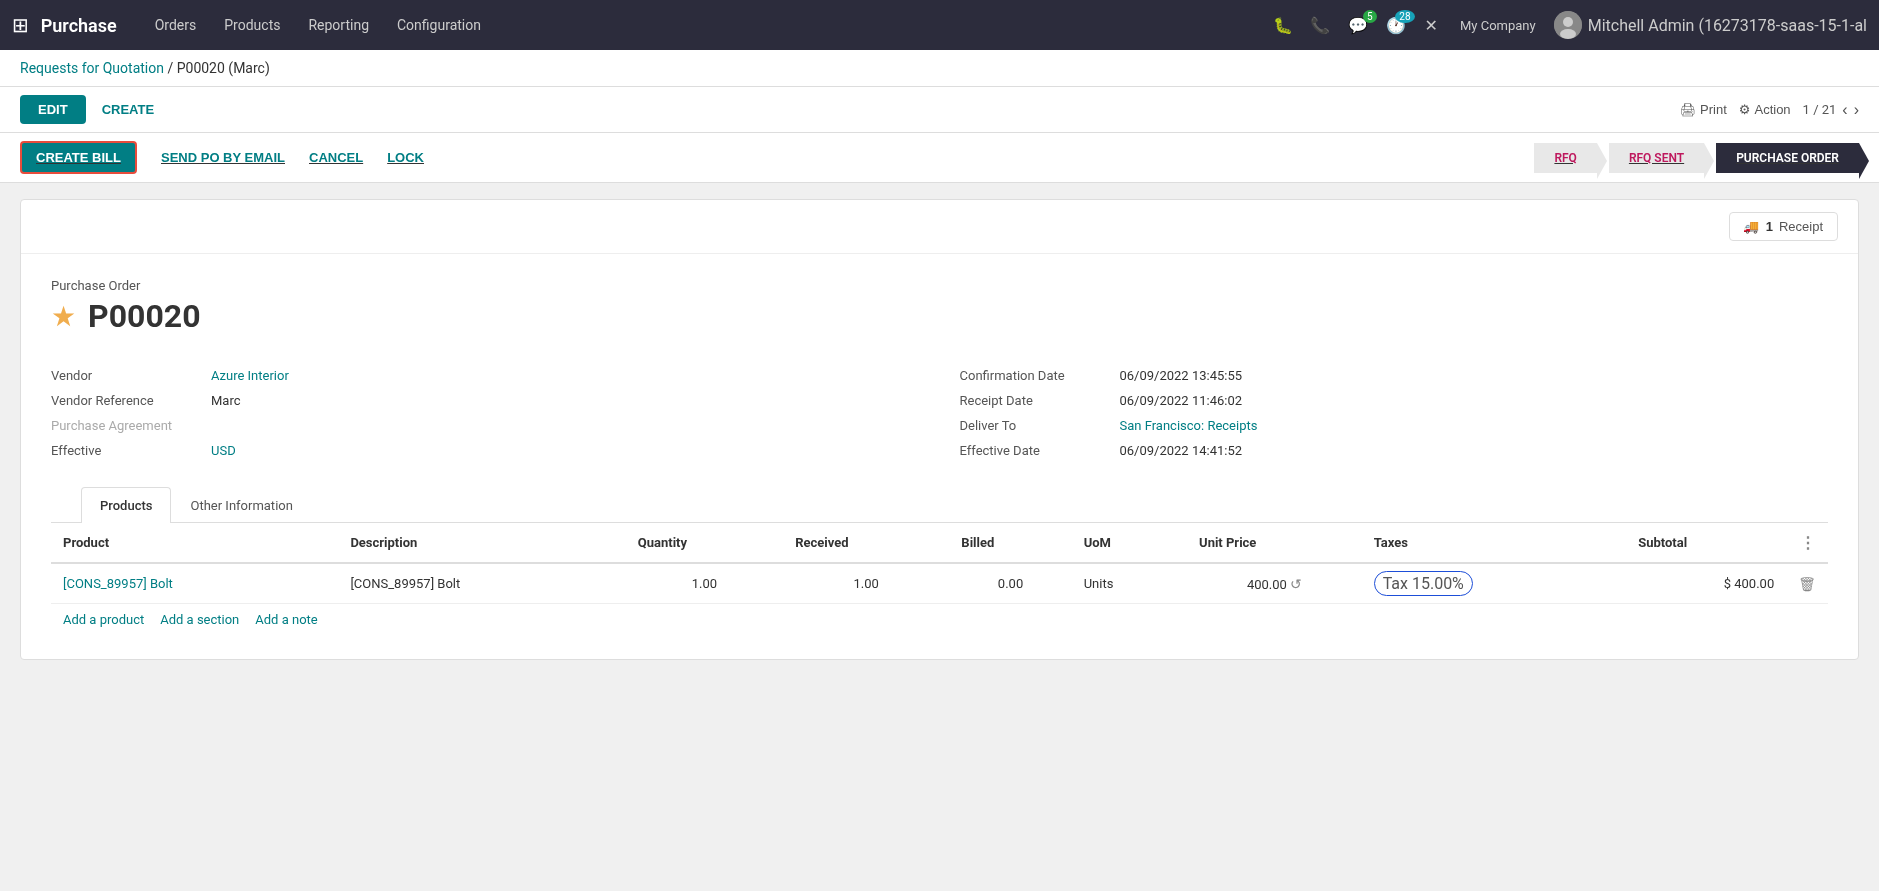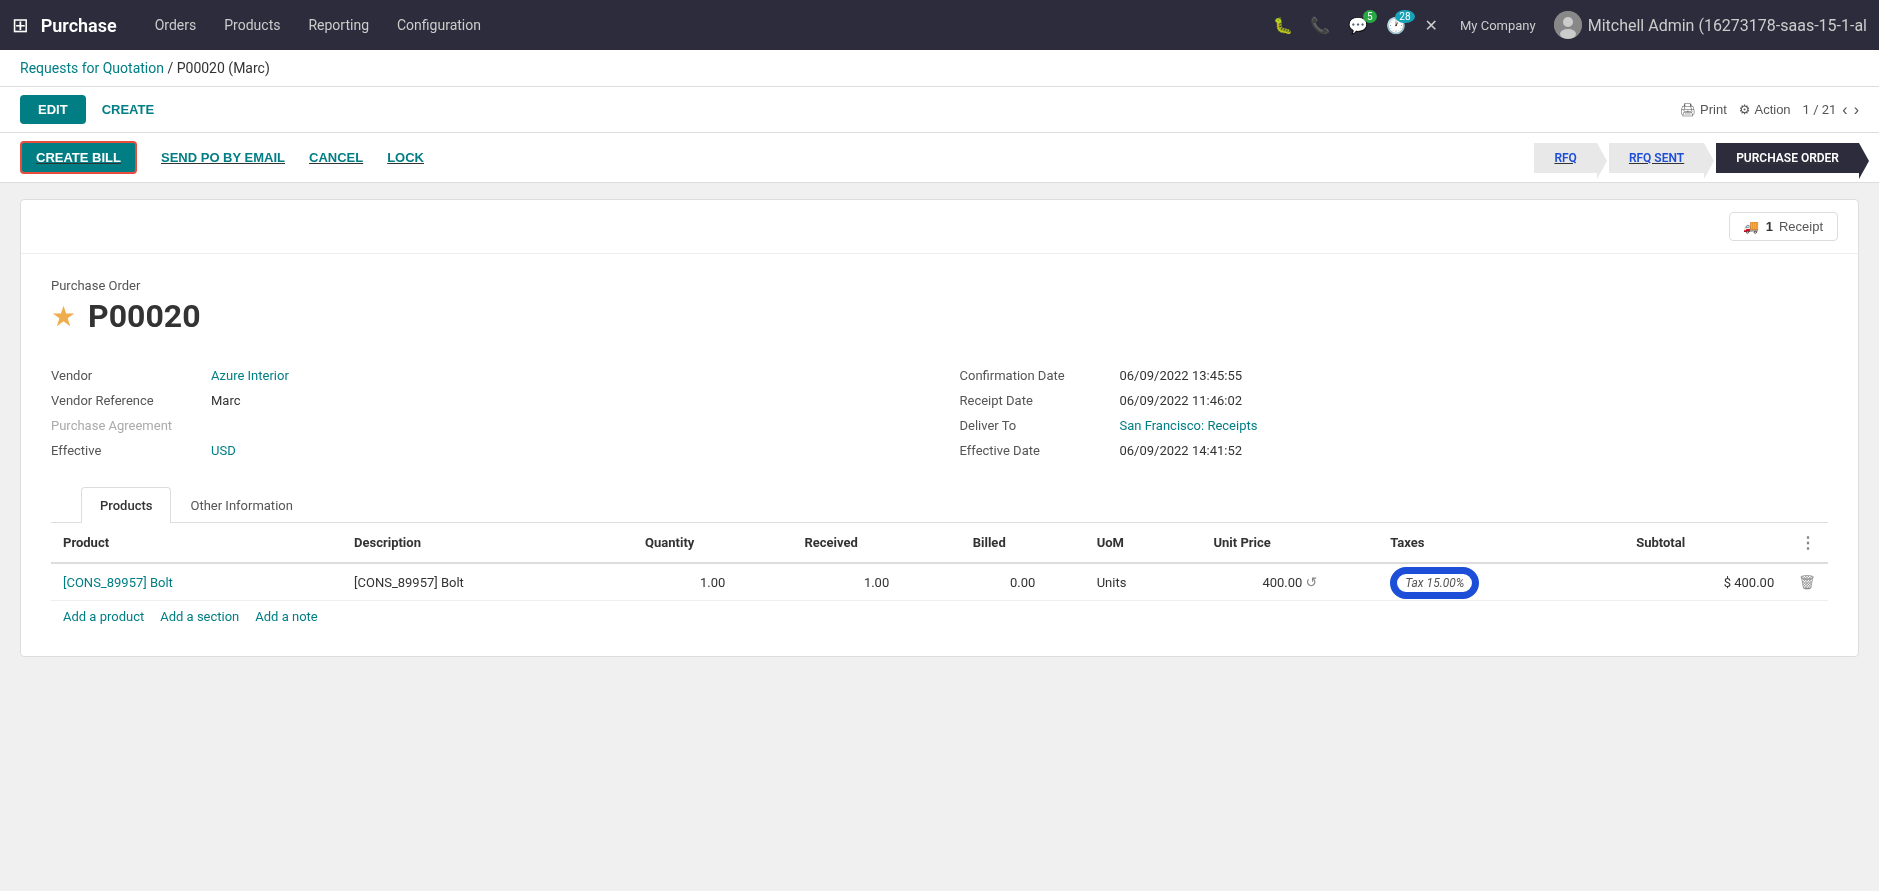--- a/index.html
+++ b/index.html
@@ -105,21 +105,21 @@
     .status-bar .spacer { flex: 1; }
     .status-pipeline {
       display: flex;
       align-items: center;
       gap: 0;
     }
     .pipeline-step {
       padding: 8px 20px;
       font-size: 12px;
       font-weight: 600;
-      color: #1d4ed8;
+      color: #be185d;
       background: #e8e8e8;
       position: relative;
       cursor: pointer;
     }
     .pipeline-step::after {
       content: '';
       position: absolute;
       right: -10px;
       top: 0;
       width: 0;
@@ -236,26 +236,25 @@
       padding: 10px 12px;
       border-bottom: 1px solid #eee;
       color: #333;
     }
     .products-table .col-actions { text-align: right; width: 36px; }
     .table-footer { padding: 8px 12px; }
     .add-links { display: flex; gap: 16px; }
     .add-link { color: #017e84; cursor: pointer; font-size: 13px; }
 
     .tax-badge {
-      border: 7px solid #1d4ed8;
+      border: 1px solid #1d4ed8;
       border-radius: 20px;
       padding: 2px 8px;
-      font-size: 12px;
+      font-size: 16px;
       color: #555;
-      font-style: italic;
     }
 
     .icon-reset { color: #888; cursor: pointer; font-size: 14px; }
     .icon-trash { color: #888; cursor: pointer; font-size: 14px; }
     .col-header-menu { color: #888; cursor: pointer; font-size: 16px; }
   </style>
 </head>
 <body>
 
 <nav class="top-nav">

